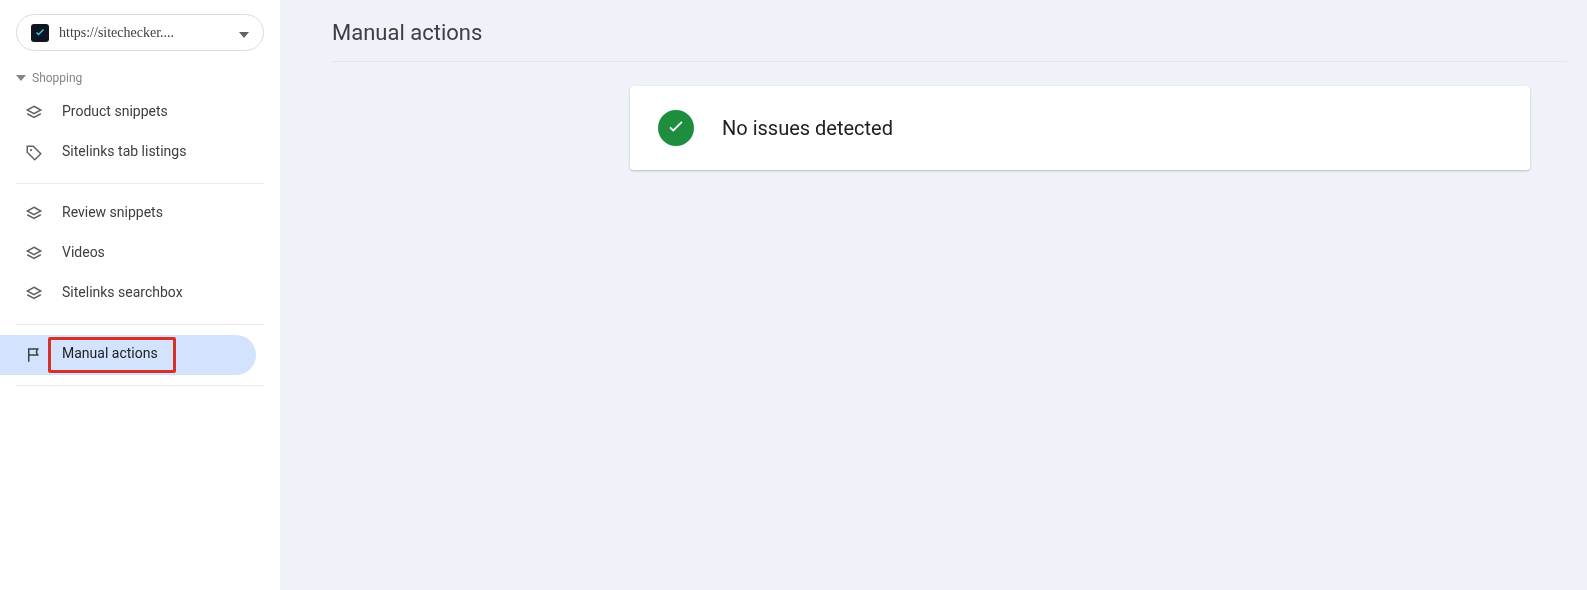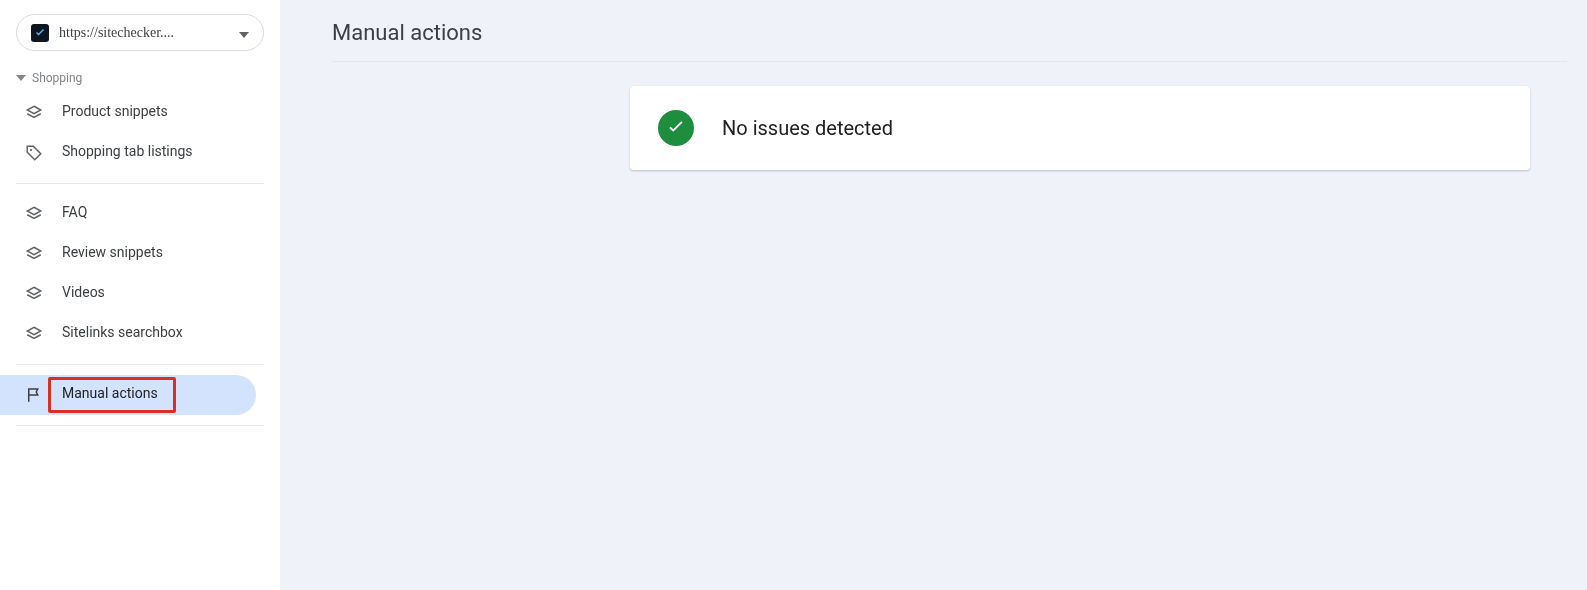--- a/index.html
+++ b/index.html
@@ -171,33 +171,25 @@
     </span>
     <span>Product snippets</span>
   </div>
   <div class="nav-item">
     <span class="icon">
       <svg viewBox="0 0 24 24" width="18" height="18">
           <path fill="none" stroke="#5f6368" stroke-width="2" d="M3 3h8l10 10-8 8L3 11V3z"></path>
           <circle cx="8" cy="8" r="1.5" fill="#5f6368"></circle>
         </svg>
     </span>
-    <span>Shopping tab listings</span>
+    <span>Sitelinks tab listings</span>
   </div>
 
   <div class="nav-divider"></div>
 
-  <div class="nav-item">
-    <span class="icon">
-      <svg viewBox="0 0 24 24" width="18" height="18">
-          <path fill="none" stroke="#5f6368" stroke-width="2" d="M12 3l9 5-9 5-9-5 9-5zM3 13l9 5 9-5"></path>
-        </svg>
-    </span>
-    <span>FAQ</span>
-  </div>
   <div class="nav-item">
     <span class="icon">
       <svg viewBox="0 0 24 24" width="18" height="18">
           <path fill="none" stroke="#5f6368" stroke-width="2" d="M12 3l9 5-9 5-9-5 9-5zM3 13l9 5 9-5"></path>
         </svg>
     </span>
     <span>Review snippets</span>
   </div>
   <div class="nav-item">
     <span class="icon">

